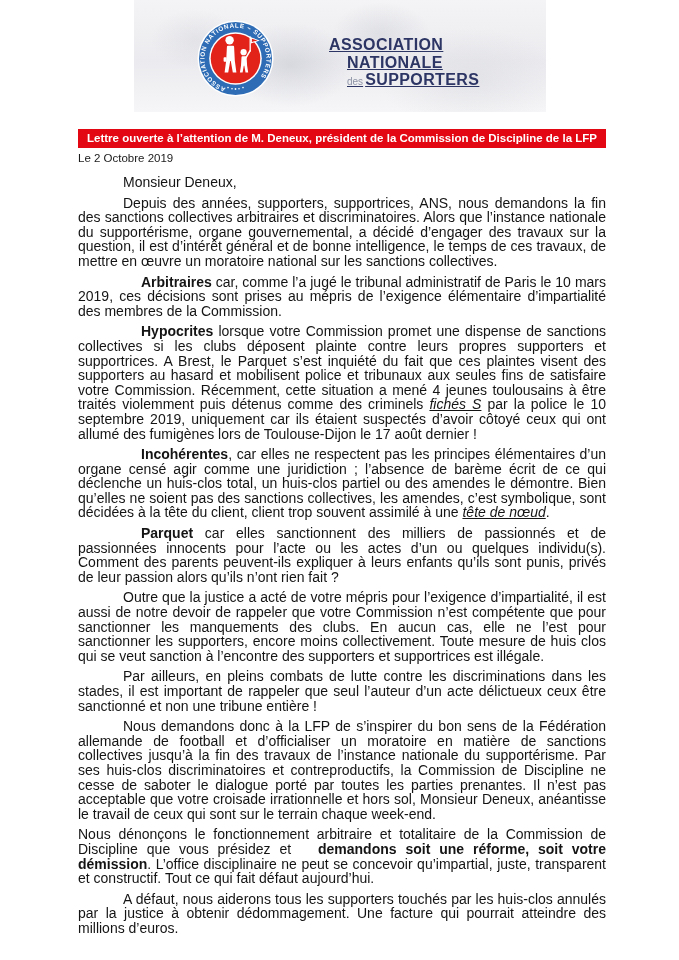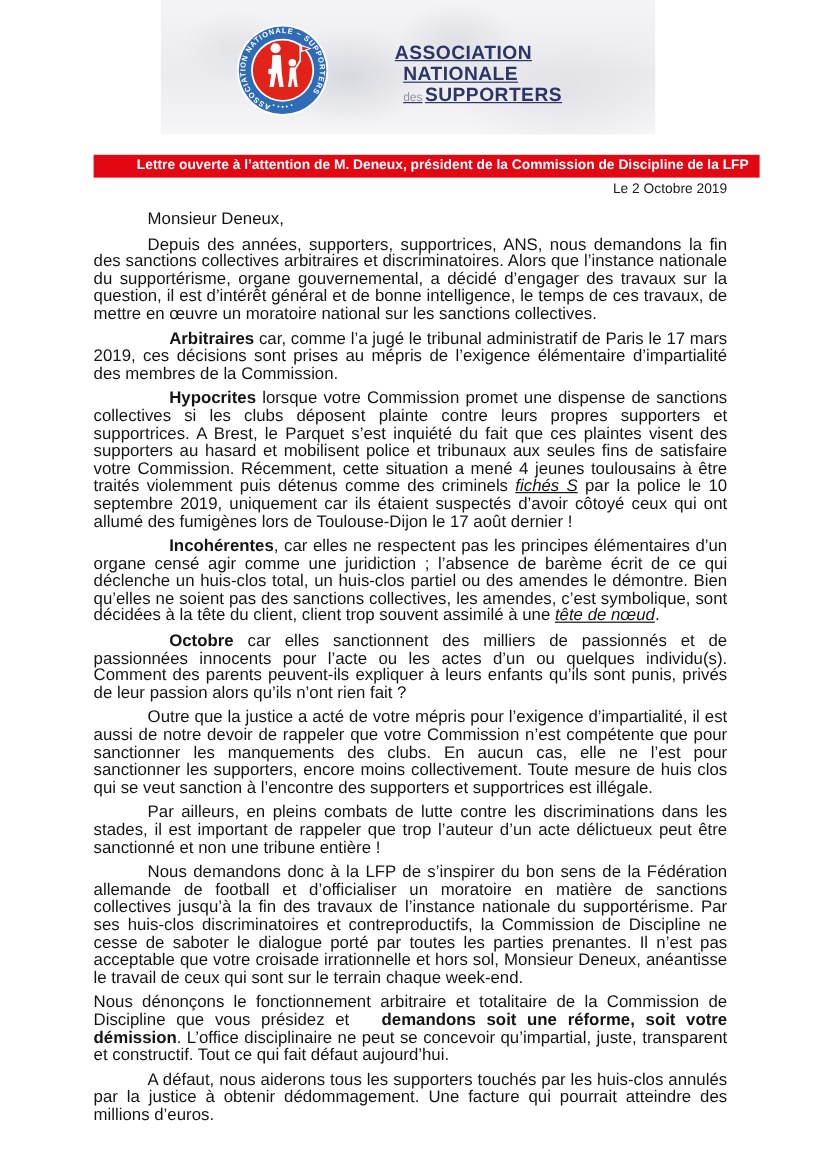--- a/index.html
+++ b/index.html
@@ -13,28 +13,28 @@
     background:
       radial-gradient(90px 60px at 38% 58%, rgba(135,140,155,0.20), transparent 70%),
       radial-gradient(70px 45px at 60% 30%, rgba(135,140,155,0.16), transparent 70%),
       radial-gradient(120px 70px at 82% 72%, rgba(145,148,160,0.13), transparent 75%),
       radial-gradient(60px 40px at 15% 35%, rgba(145,148,160,0.12), transparent 75%),
       linear-gradient(180deg,#f4f4f6 0%,#ebebef 55%,#f6f6f8 100%);
   }
   .badge{position:absolute;left:197px;top:20px;width:77px;height:77px;}
   .wordmark{position:absolute;left:329px;top:36px;line-height:17.5px;}
   .wm-big{font-weight:bold;font-size:16px;color:#2c3564;letter-spacing:0.4px;white-space:nowrap;text-decoration:underline;}
-  .wm-l2,.wm-l3{margin-left:7px;}
+  .wm-l2,.wm-l3{margin-left:18px;}
   .des{font-size:10px;color:#8d93a5;font-weight:normal;letter-spacing:0;margin-right:2px;}
   .banner{
     position:absolute;left:78px;top:129px;width:528px;height:19px;
     background:#e30613;color:#ffffff;font-size:11.5px;font-weight:bold;
-    text-align:center;line-height:19px;white-space:nowrap;padding-left:27px;
+    text-align:center;line-height:19px;white-space:nowrap;
   }
-  .dateline{position:absolute;left:78px;top:152px;width:528px;text-align:right;font-size:11.5px;color:#1a1a1a;}
+  .dateline{position:absolute;left:78px;top:152px;width:528px;font-size:11.5px;color:#1a1a1a;}
   .letter{position:absolute;left:78px;top:175px;width:528px;font-size:14px;line-height:14.6px;text-align:justify;color:#141414;}
   .para{margin:0 0 6px 0;}
   .indent{text-indent:45px;}
   .b{font-weight:bold;margin-left:18px;}
   .i{font-style:italic;text-decoration:underline;}
 </style>
 </head>
 <body>
 
 <div class="page">
@@ -84,31 +84,31 @@
 
   <div class="dateline">Le 2 Octobre 2019</div>
 
   <div class="letter">
 
     <p class="para indent"><span>Monsieur Deneux,</span></p>
 
     <p class="para indent"><span>Depuis des années, supporters, supportrices, ANS, nous demandons la fin des sanctions collectives arbitraires et discriminatoires. Alors que l’instance nationale du supportérisme, organe gouvernemental, a décidé d’engager des travaux sur la question, il est d’intérêt général et de bonne intelligence, le temps de ces travaux, de mettre en œuvre un moratoire national sur les sanctions collectives.</span></p>
 
 
-    <p class="para indent"><span class="b">Arbitraires</span><span> car, comme l’a jugé le tribunal administratif de Paris le 17 mars 2019, ces décisions sont prises au mépris de l’exigence élémentaire d’impartialité des membres de la Commission.</span></p>
+    <p class="para indent"><span class="b">Arbitraires</span><span> car, comme l’a jugé le tribunal administratif de Paris le 10 mars 2019, ces décisions sont prises au mépris de l’exigence élémentaire d’impartialité des membres de la Commission.</span></p>
 
     <p class="para indent"><span class="b">Hypocrites</span><span> lorsque votre Commission promet une dispense de sanctions collectives si les clubs déposent plainte contre leurs propres supporters et supportrices. A Brest, le Parquet s’est inquiété du fait que ces plaintes visent des supporters au hasard et mobilisent police et tribunaux aux seules fins de satisfaire votre Commission. Récemment, cette situation a mené 4 jeunes toulousains à être traités violemment puis détenus comme des criminels </span><span class="i">fichés S</span><span> par la police le 10 septembre 2019, uniquement car ils étaient suspectés d’avoir côtoyé ceux qui ont allumé des fumigènes lors de Toulouse-Dijon le 17 août dernier !</span></p>
 
     <p class="para indent"><span class="b">Incohérentes</span><span>, car elles ne respectent pas les principes élémentaires d’un organe censé agir comme une juridiction ; l’absence de barème écrit de ce qui déclenche un huis-clos total, un huis-clos partiel ou des amendes le démontre. Bien qu’elles ne soient pas des sanctions collectives, les amendes, c’est symbolique, sont décidées à la tête du client, client trop souvent assimilé à une </span><span class="i">tête de nœud</span><span>.</span></p>
 
-    <p class="para indent"><span class="b">Octobre</span><span> car elles sanctionnent des milliers de passionnés et de passionnées innocents pour l’acte ou les actes d’un ou quelques individu(s). Comment des parents peuvent-ils expliquer à leurs enfants qu’ils sont punis, privés de leur passion alors qu’ils n’ont rien fait ?</span></p>
+    <p class="para indent"><span class="b">Parquet</span><span> car elles sanctionnent des milliers de passionnés et de passionnées innocents pour l’acte ou les actes d’un ou quelques individu(s). Comment des parents peuvent-ils expliquer à leurs enfants qu’ils sont punis, privés de leur passion alors qu’ils n’ont rien fait ?</span></p>
 
     <p class="para indent"><span>Outre que la justice a acté de votre mépris pour l’exigence d’impartialité, il est aussi de notre devoir de rappeler que votre Commission n’est compétente que pour sanctionner les manquements des clubs. En aucun cas, elle ne l’est pour sanctionner les supporters, encore moins collectivement. Toute mesure de huis clos qui se veut sanction à l’encontre des supporters et supportrices est illégale.</span></p>
 
-    <p class="para indent"><span>Par ailleurs, en pleins combats de lutte contre les discriminations dans les stades, il est important de rappeler que trop l’auteur d’un acte délictueux peut être sanctionné et non une tribune entière !</span></p>
+    <p class="para indent"><span>Par ailleurs, en pleins combats de lutte contre les discriminations dans les stades, il est important de rappeler que seul l’auteur d’un acte délictueux ceux être sanctionné et non une tribune entière !</span></p>
 
 
     <p class="para indent"><span>Nous demandons donc à la LFP de s’inspirer du bon sens de la Fédération allemande de football et d’officialiser un moratoire en matière de sanctions collectives jusqu’à la fin des travaux de l’instance nationale du supportérisme. Par ses huis-clos discriminatoires et contreproductifs, la Commission de Discipline ne cesse de saboter le dialogue porté par toutes les parties prenantes. Il n’est pas acceptable que votre croisade irrationnelle et hors sol, Monsieur Deneux, anéantisse le travail de ceux qui sont sur le terrain chaque week-end.</span></p>
 
     <p class="para"><span>Nous dénonçons le fonctionnement arbitraire et totalitaire de la Commission de Discipline que vous présidez et </span><span class="b">demandons soit une réforme, soit votre démission</span><span>. L’office disciplinaire ne peut se concevoir qu’impartial, juste, transparent et constructif. Tout ce qui fait défaut aujourd’hui.</span></p>
 
     <p class="para indent"><span>A défaut, nous aiderons tous les supporters touchés par les huis-clos annulés par la justice à obtenir dédommagement. Une facture qui pourrait atteindre des millions d’euros.</span></p>
 
   </div>
 </div>

